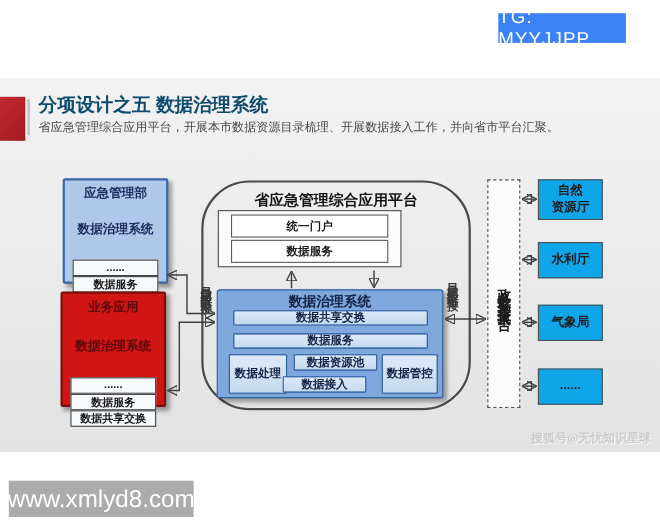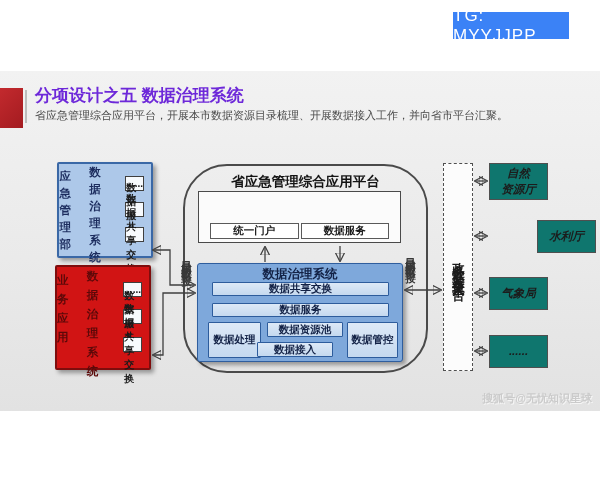--- a/index.html
+++ b/index.html
@@ -22,29 +22,29 @@
   
   .slide-bg {
     position: absolute; left: 0; top: 71px; width: 600px; height: 340px;
     background: linear-gradient(180deg, #f2f2f2 0%, #eaeaea 55%, #e2e2e2 100%);
   }
 
   
   .red-square { position: absolute; left: 0; top: 88px; width: 23px; height: 40px;
     background: linear-gradient(135deg, #c32a2e, #a31b20); }
   .title-rule { position: absolute; left: 25px; top: 90px; width: 2px; height: 33px; background: #bdbdbd; }
-  .page-title { position: absolute; left: 35px; top: 84px; font-size: 17px; font-weight: bold; color: #6d28d9; }
+  .page-title { position: absolute; left: 35px; top: 84px; font-size: 17px; font-weight: bold; color: #0c4a6e; }
   .page-subtitle { position: absolute; left: 35px; top: 108px; font-size: 11px; color: #4a4a4a; }
 
   
   .sysbox {
     position: absolute; width: 96px;
     border: 2px solid; border-radius: 2px;
     box-shadow: 3px 3px 4px rgba(0,0,0,0.35);
-    display: flex; flex-direction: row; gap: 16px;
+    display: flex; flex-direction: column; gap: 16px;
   }
   .sysbox.blue { left: 57px; top: 162px; height: 96px; background: #adc8e9; border-color: #3a68a6; }
   .sysbox.red  { left: 55px; top: 265px; height: 105px; background: #d11414; border-color: #7e0d0d; }
   .sysbox .hdr { text-align: center; font-weight: bold; font-size: 11.5px; line-height: 17px; }
   .sysbox.blue .hdr { color: #1c2c5e; }
   .sysbox.red  .hdr { color: #5c0909; }
   .sysbox.red  .hdr { line-height: 19px; }
   .sysbox .hdr.first { margin-top: 4px; }
   .sysbox .items { flex: 1; display: flex; flex-direction: column; justify-content: space-evenly; padding: 2px 7px 4px 7px; }
   .subitem {
@@ -55,23 +55,23 @@
 
   
   .prov-container {
     position: absolute; left: 183px; top: 164px; width: 245px; height: 209px;
     border: 2px solid #4a4a4a; border-radius: 44px; background: transparent;
   }
   .prov-title { position: absolute; left: 183px; top: 173px; width: 245px; text-align: center;
     font-size: 13.5px; font-weight: bold; color: #141414; }
 
   .app-box {
-    position: absolute; left: 198px; top: 191px; width: 203px; height: 52px;
+    position: absolute; left: 198px; top: 191px; width: 167px; height: 52px;
     background: #fbfbfb; border: 1.5px solid #4a4a4a;
-    display: flex; flex-direction: row; gap: 2px; padding: 3px 11px; align-items: flex-end;
+    display: flex; flex-direction: column; gap: 2px; padding: 3px 11px;
   }
   .app-row {
     flex: 1; background: #ffffff; border: 1px solid #5a5a5a;
     font-size: 10.5px; font-weight: bold; color: #1a1a1a;
     display: flex; align-items: center; justify-content: center;
   }
 
   
   .gov-box {
     position: absolute; left: 197px; top: 263px; width: 206px; height: 99px;
@@ -107,39 +107,40 @@
     display: flex; align-items: center; justify-content: center;
   }
   .dashed-box span {
     writing-mode: vertical-rl; text-orientation: upright;
     font-size: 12.5px; font-weight: 600; color: #1c1c1c; letter-spacing: 3px;
   }
 
   
   .agency {
     position: absolute; left: 489px; width: 59px;
-    background: #0f766e; border: 1.5px solid #4f4f4f;
+    background: #0ea5e9; border: 1.5px solid #4f4f4f;
     font-size: 11.5px; font-weight: bold; color: #1c1c1c;
     display: flex; align-items: center; justify-content: center;
-    text-align: center; white-space: pre-line; line-height: 1.35; font-style: italic;
+    text-align: center; white-space: pre-line; line-height: 1.35;
   }
   .agency.a1 { top: 163px; height: 37px; }
-  .agency.a2 { top: 220px; height: 33px; margin-left: 48px; }
+  .agency.a2 { top: 220px; height: 33px; }
   .agency.a3 { top: 277px; height: 33px; }
   .agency.a4 { top: 335px; height: 33px; }
 
   
   svg.connectors { position: absolute; left: 0; top: 0; width: 600px; height: 480px; pointer-events: none; }
   svg.connectors path { stroke: #3f3f3f; stroke-width: 1.3; fill: none; }
 
   
   .souhu {
     position: absolute; left: 380px; top: 391px; width: 212px; text-align: right;
     font-size: 11px; font-weight: bold; color: #cbcbcb;
     text-shadow: 1px 1px 0 #f5f5f5;
+    font-family: Liberation Serif, serif;
   }
   .site-mark {
     position: absolute; left: 8px; top: 437px; width: 168px; height: 33px;
     background: #ababab; color: #ffffff; font-size: 22px;
     display: flex; align-items: center; justify-content: center;
   }
 </style>
 </head>
 <body>
 
@@ -215,14 +216,15 @@
     <path d="M265,262 V248" marker-end="url(#arr)"></path>
     <path d="M340,246 V260" marker-end="url(#arr)"></path>
     <path d="M406,290 H440" marker-start="url(#arr)" marker-end="url(#arr)"></path>
     <path d="M476,181 H486" marker-start="url(#arr)" marker-end="url(#arr)"></path>
     <path d="M476,236 H486" marker-start="url(#arr)" marker-end="url(#arr)"></path>
     <path d="M476,293 H486" marker-start="url(#arr)" marker-end="url(#arr)"></path>
     <path d="M476,351 H486" marker-start="url(#arr)" marker-end="url(#arr)"></path>
   </svg>
 
   <div class="souhu">搜狐号@无忧知识星球</div>
+  <div class="site-mark">www.xmlyd8.com</div>
 
 </div>
 
 </body></html>

